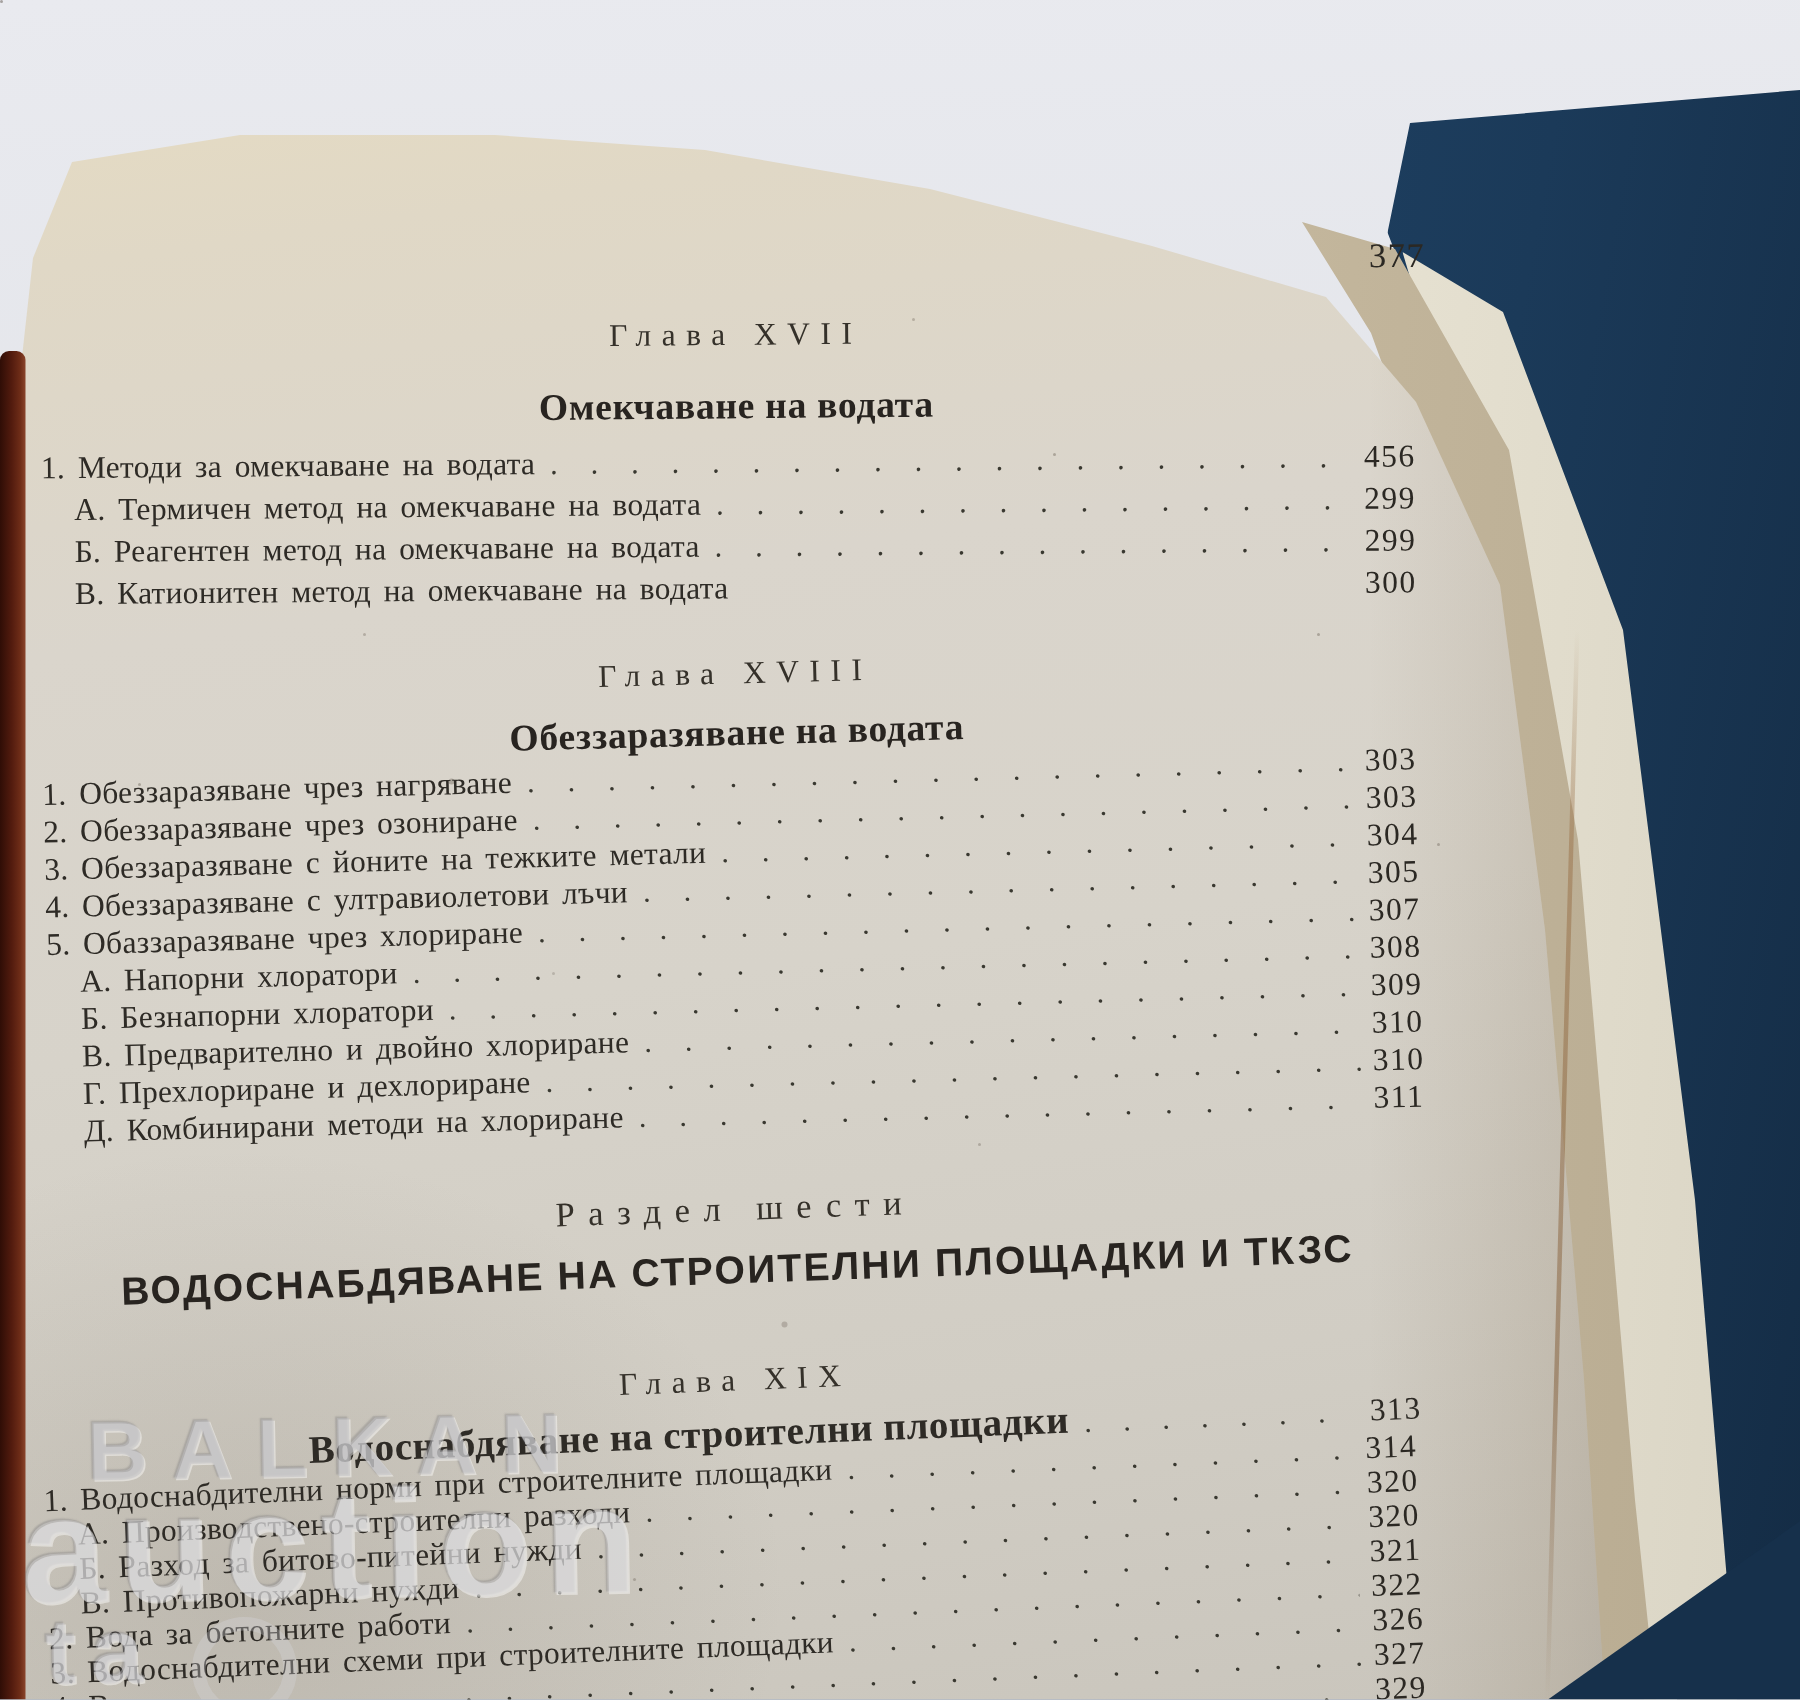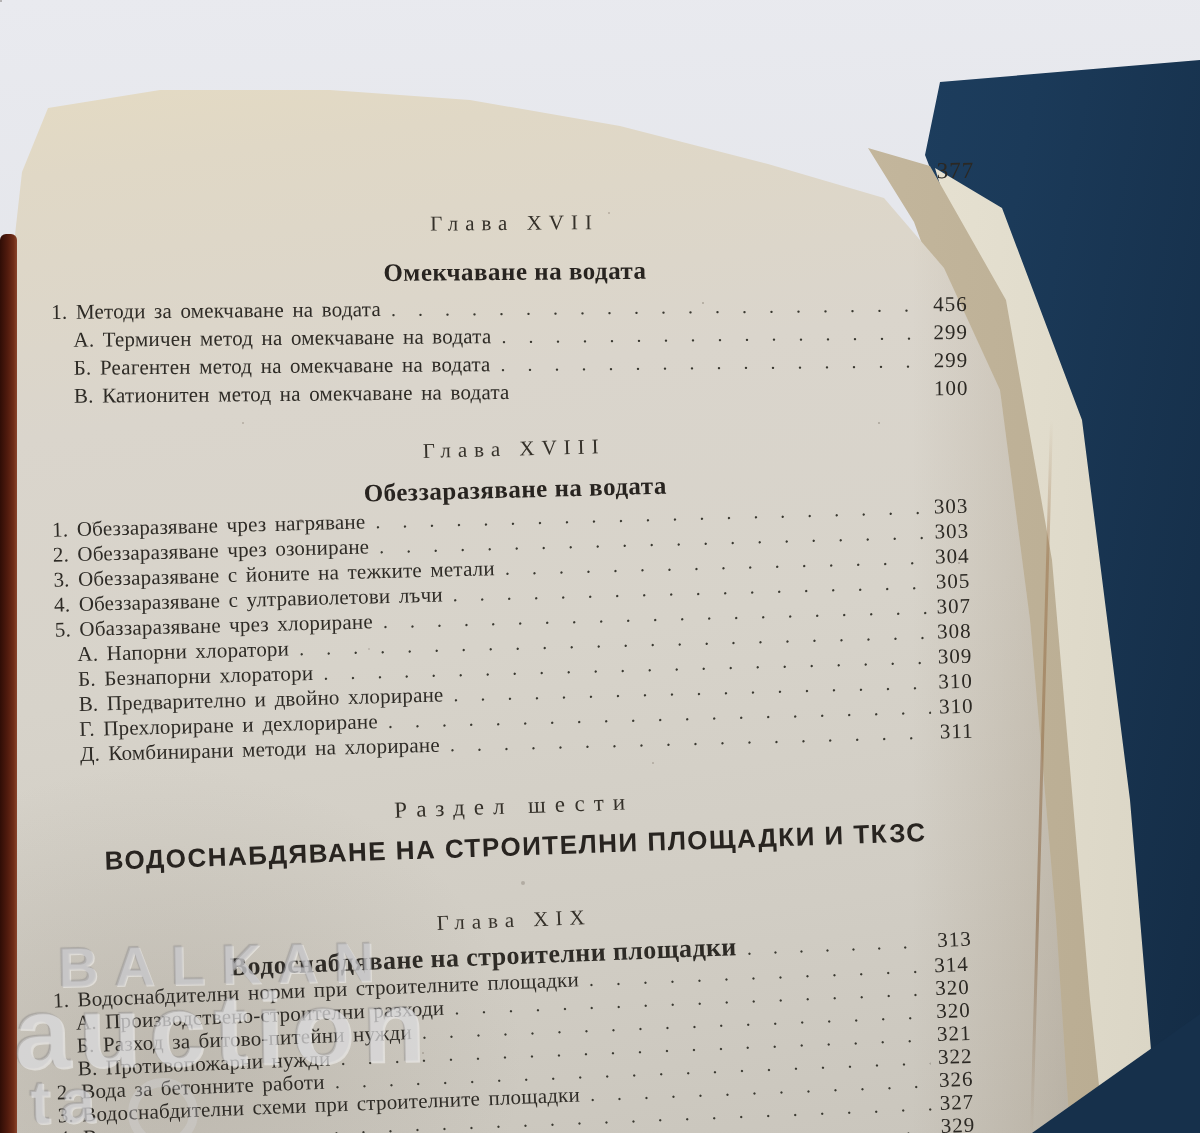--- a/index.html
+++ b/index.html
@@ -45,21 +45,21 @@
   
   #specks{position:absolute;left:0;top:0;width:2px;height:2px;border-radius:50%;background:rgba(62,52,40,.4);
     box-shadow:300px 520px 0 1px rgba(62,52,40,.28),702px 302px 0 0 rgba(62,52,40,.3),
       152px 702px 0 0 rgba(62,52,40,.25),522px 882px 0 1px rgba(62,52,40,.22),
       878px 422px 0 0 rgba(62,52,40,.3),422px 1052px 0 0 rgba(62,52,40,.25),
       652px 762px 0 0 rgba(62,52,40,.25),242px 422px 0 0 rgba(62,52,40,.25),
       92px 522px 0 0 rgba(62,52,40,.3),958px 562px 0 0 rgba(62,52,40,.28),
       608px 212px 0 0 rgba(62,52,40,.25),368px 648px 0 0 rgba(62,52,40,.2);}
 
   
-  #text-layer{position:absolute;left:16px;top:0;width:948px;height:1133px;margin-left:24px;}
+  #text-layer{position:absolute;left:16px;top:0;width:948px;height:1133px;}
   .sec{position:absolute;left:0;width:100%;transform-origin:0 0;}
   #sec-0{top:166px;transform:rotate(-0.5deg);}
   #sec-1{top:448px;transform:rotate(-1.5deg);}
   #sec-2{top:808px;transform:rotate(-2deg);}
   #sec-3{top:926px;transform:rotate(-2.3deg);}
 
   .pageno{height:26px;line-height:26px;text-align:right;padding-right:14px;
     font-size:23px;letter-spacing:1px;color:#2b2823;}
   .kicker{height:26px;line-height:26px;text-align:center;font-size:21px;
     letter-spacing:7px;color:#35312a;white-space:nowrap;}
@@ -135,21 +135,21 @@
           <span class="pg">299</span>
         </div>
         <div class="row ind">
           <span class="lab">Б. Реагентен метод на омекчаване на водата</span>
           <span class="dots"></span>
           <span class="pg">299</span>
         </div>
         <div class="row ind nd">
           <span class="lab">В. Катионитен метод на омекчаване на водата</span>
           <span class="dots"></span>
-          <span class="pg">100</span>
+          <span class="pg">300</span>
         </div>
       </div>
   </div>
   <div class="sec" id="sec-1">
     <div class="kicker">Глава XVIII</div>
     <div class="chap-title">Обеззаразяване на водата</div>
     <div class="rows">
         <div class="row">
           <span class="lab">1. Обеззаразяване чрез нагряване</span>
           <span class="dots"></span>

